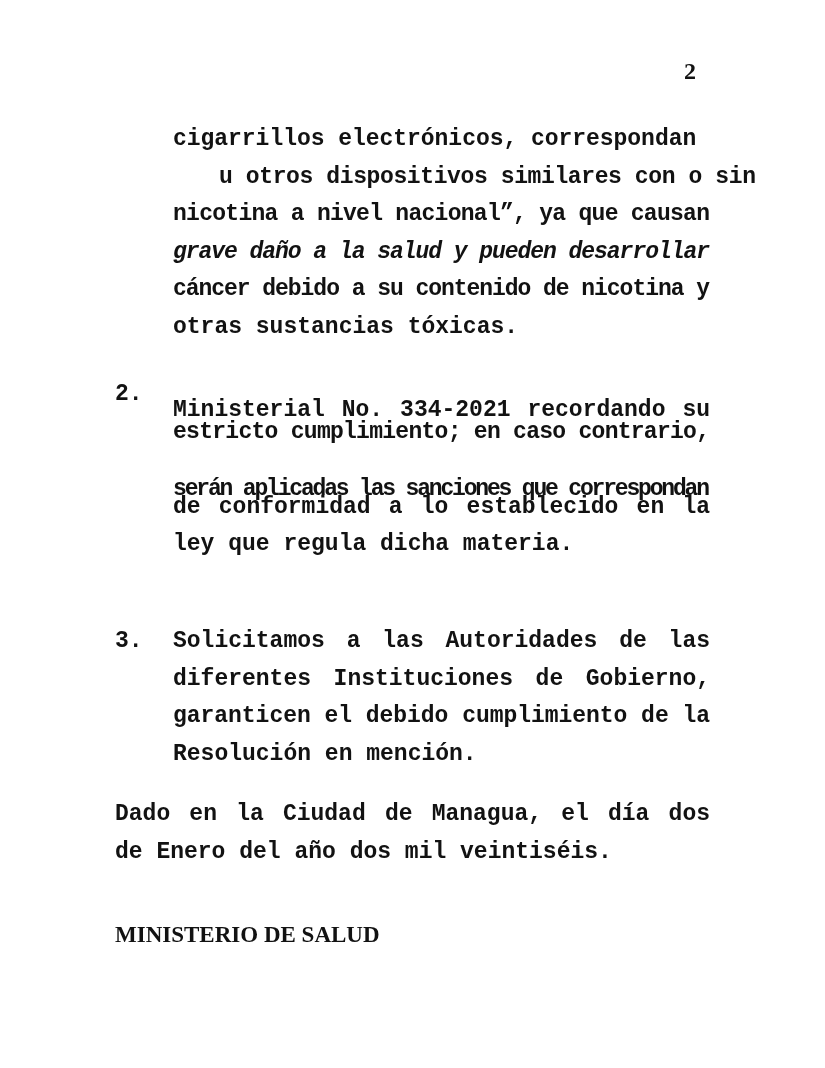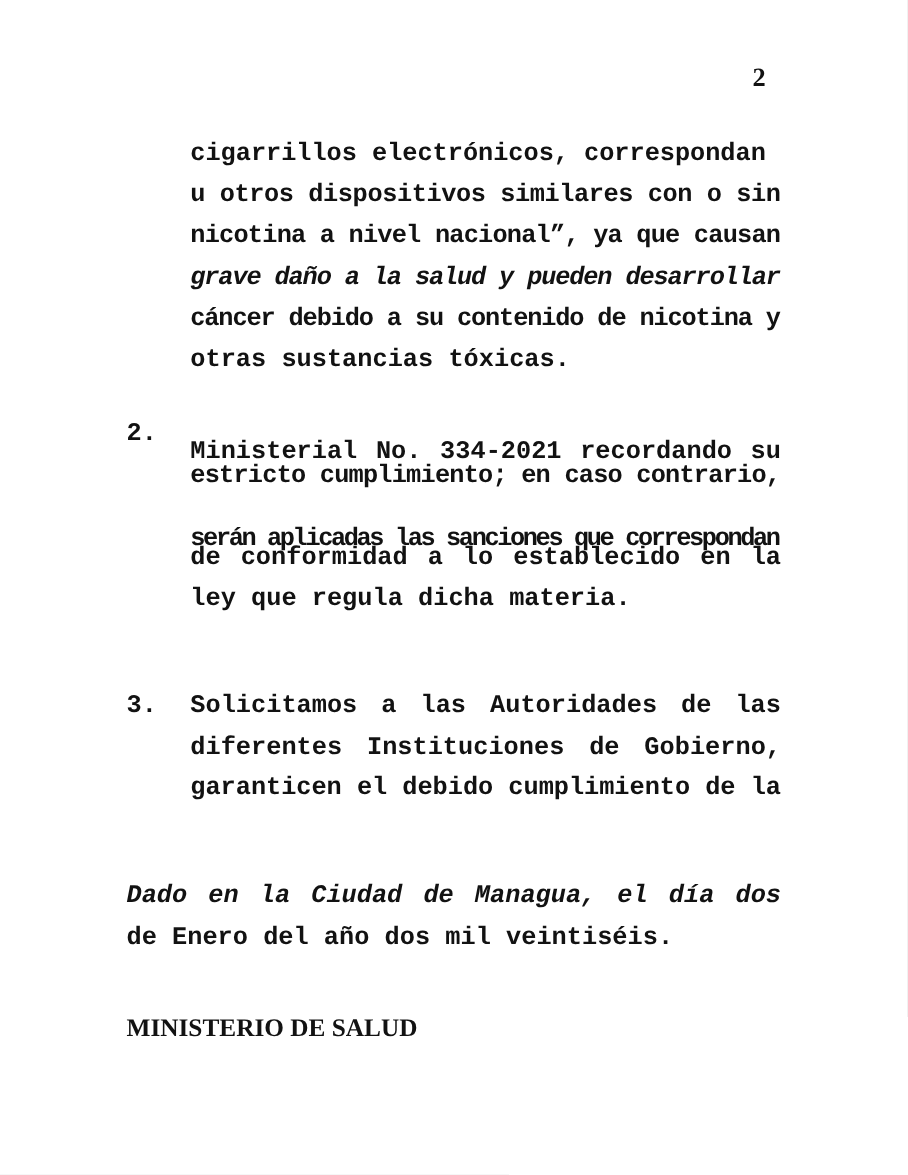--- a/index.html
+++ b/index.html
@@ -73,43 +73,44 @@
 </style>
 </head>
 <body>
 
 <div class="page">
 
   <div class="page-number">2</div>
 
   <div class="block cont">
     <div class="line"><span style="letter-spacing: -0.0341283px;">cigarrillos electrónicos, correspondan</span></div>
-    <div class="line"><span style="letter-spacing: -0.387019px;">u otros dispositivos similares con o sin</span></div>
+    <div class="line"><span style="letter-spacing: -0.387019px; margin-left: 46px;">u otros dispositivos similares con o sin</span></div>
     <div class="line"><span style="letter-spacing: -0.722656px;">nicotina a nivel nacional”, ya que causan</span></div>
     <div class="line"><span style="letter-spacing: -1.04154px; font-style: italic;">grave daño a la salud y pueden desarrollar</span></div>
     <div class="line"><span style="letter-spacing: -1.04154px;">cáncer debido a su contenido de nicotina y</span></div>
     <div class="line"><span>otras sustancias tóxicas.</span></div>
   </div>
 
   <div class="marker m-item2">2.</div>
   <div class="block item2">
     <div class="line"><span style="word-spacing: 3.125px; margin-top: 16px;">Ministerial No. 334-2021 recordando su</span></div>
     <div class="line"><span style="letter-spacing: -0.722656px;">estricto cumplimiento; en caso contrario,</span></div>
     <div class="line"><span style="letter-spacing: -2.17569px; margin-top: 20px;">serán aplicadas las sanciones que correspondan</span></div>
     <div class="line"><span style="word-spacing: 4.38542px;">de conformidad a lo establecido en la</span></div>
     <div class="line"><span>ley que regula dicha materia.</span></div>
   </div>
 
   <div class="marker m-item3">3.</div>
   <div class="block item3">
     <div class="line"><span style="word-spacing: 8.02187px;">Solicitamos a las Autoridades de las</span></div>
     <div class="line"><span style="word-spacing: 8.77083px;">diferentes Instituciones de Gobierno,</span></div>
     <div class="line"><span style="letter-spacing: -0.0341283px;">garanticen el debido cumplimiento de la</span></div>
+    <div class="line"><span>Resolución en mención.</span></div>
   </div>
 
   <div class="block full closing">
-    <div class="line"><span style="word-spacing: 5.36328px; font-style: italic;">Dado en la Ciudad de Managua, el día dos</span></div>
+    <div class="line"><span style="word-spacing: 5.36328px;">Dado en la Ciudad de Managua, el día dos</span></div>
     <div class="line"><span>de Enero del año dos mil veintiséis.</span></div>
   </div>
 
   <div class="signature">MINISTERIO DE SALUD</div>
 
 </div>
 
 </body></html>

